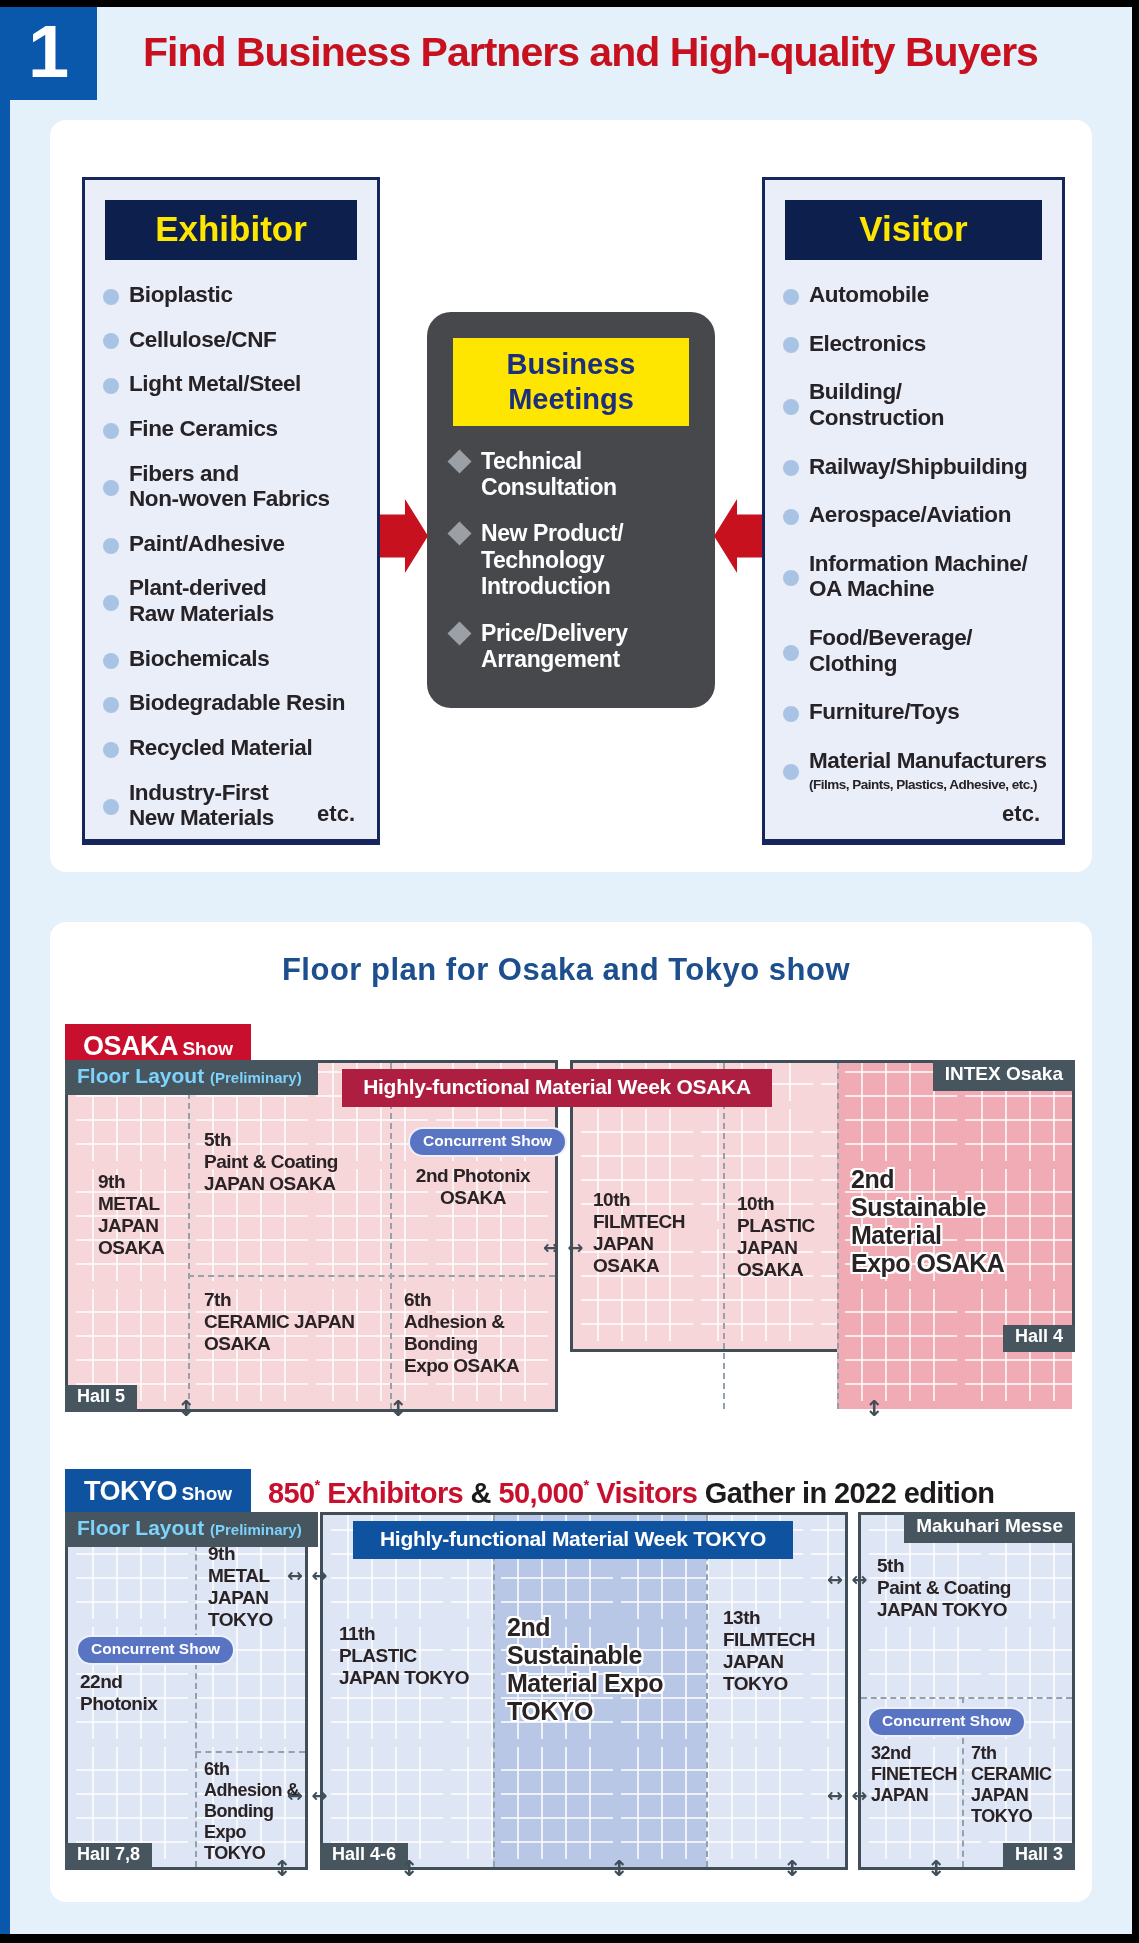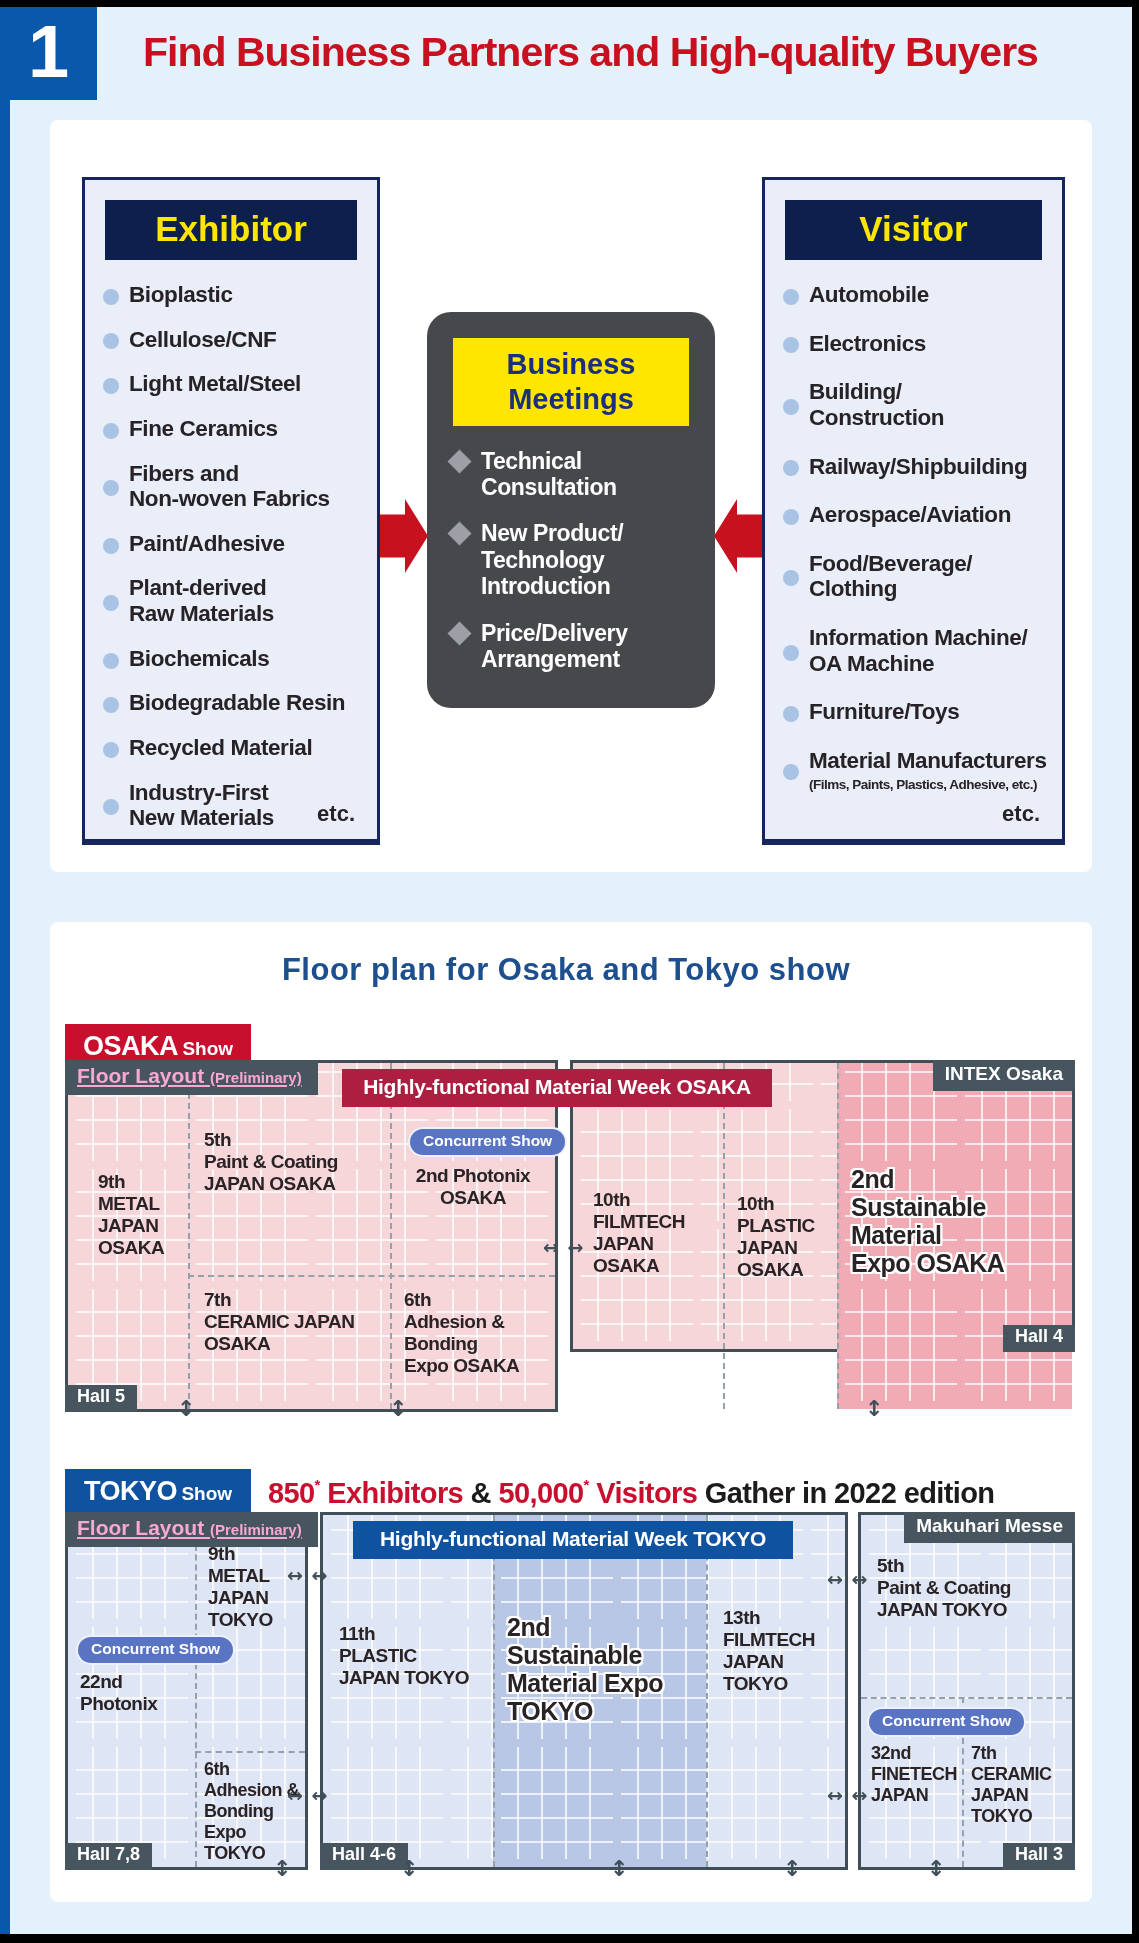--- a/index.html
+++ b/index.html
@@ -12,21 +12,21 @@
   }
   .left-bar { position:absolute; left:0; top:0; width:10px; height:100%; background:#0a58ac; }
   .num-box {
     position:absolute; left:0; top:0; width:97px; height:93px; background:#0a58ac;
     color:#fff; font-size:74px; font-weight:bold; text-align:center; line-height:90px;
   }
   .header-title {
     position:absolute; left:143px; top:22px; width:960px;
     color:#c8111e; font-size:41px; font-weight:bold; letter-spacing:-1px;
   }
-  .panel { position:absolute; background:#fff; border-radius:8px; }
+  .panel { position:absolute; background:#fff; border-radius:16px; }
   .panel-top { left:50px; top:113px; width:1042px; height:752px; }
   .panel-floor { left:50px; top:915px; width:1042px; height:980px; }
 
   
   .side-box {
     position:absolute; background:#e9eef8; border:3px solid #16255c; border-bottom-width:6px;
   }
   .exhibitor-box { left:82px; top:170px; width:298px; height:668px; }
   .visitor-box  { left:762px; top:170px; width:303px; height:668px; }
   .side-hdr {
@@ -76,22 +76,22 @@
   .bldg { position:absolute; border:3px solid #3f4e57; }
   .gridbg { background-color:var(--g);
     background-image:
       repeating-linear-gradient(90deg, var(--g) 0 8px, transparent 8px 120px),
       repeating-linear-gradient(0deg,  var(--g) 0 8px, transparent 8px 120px),
       repeating-linear-gradient(90deg, rgba(255,255,255,.75) 0 2px, transparent 2px 24px),
       repeating-linear-gradient(0deg,  rgba(255,255,255,.75) 0 2px, transparent 2px 24px); }
   .grid-pink { --g:#f7d6d9; } .grid-pink-dark { --g:#f1abb4; }
   .grid-blue { --g:#dee5f4; } .grid-blue-dark { --g:#b9c7e7; }
 
-  .flbadge { position:absolute; left:0; top:0; background:#46555e; color:#f9a8d4;
-             padding:4px 16px 7px 12px; font-size:21px; font-weight:bold; z-index:6; white-space:nowrap;text-decoration:underline;}
+  .flbadge { position:absolute; left:0; top:0; background:#46555e; color:#7dd3fc;
+             padding:4px 16px 7px 12px; font-size:21px; font-weight:bold; z-index:6; white-space:nowrap;}
   .flbadge .prelim { font-size:15px; font-weight:bold; }
   .weekbanner { position:absolute; top:9px; color:#fff; text-align:center; font-size:21px;
                 font-weight:bold; padding:6px 0 8px; z-index:6; letter-spacing:-0.3px;}
   .wb-osaka { left:277px; width:430px; background:#ad1e41; }
   .wb-tokyo { left:288px; width:440px; background:#0f52a0; }
   .venue { position:absolute; right:0; top:0; background:#46555e; color:#fff; font-size:19px;
            font-weight:bold; padding:3px 12px 6px; z-index:6; white-space:nowrap;}
   .hall { position:absolute; background:#46555e; color:#fff; font-weight:bold; font-size:18px;
           padding:1px 12px 5px; z-index:6; white-space:nowrap;}
   .vdash { position:absolute; width:0; border-left:2px dashed #93a1ab; z-index:2;}
@@ -161,24 +161,24 @@
 
     <div class="side-box visitor-box" style="left:712px; top:57px;">
       <div class="side-hdr">Visitor</div>
       <div class="side-list">
         <div class="li"><span class="dot"></span><span>Automobile</span></div>
         <div class="li"><span class="dot"></span><span>Electronics</span></div>
         <div class="li"><span class="dot"></span><span>Building/
 Construction</span></div>
         <div class="li"><span class="dot"></span><span>Railway/Shipbuilding</span></div>
         <div class="li"><span class="dot"></span><span>Aerospace/Aviation</span></div>
+        <div class="li"><span class="dot"></span><span>Information Machine/
+OA Machine</span></div>
         <div class="li"><span class="dot"></span><span>Food/Beverage/
 Clothing</span></div>
-        <div class="li"><span class="dot"></span><span>Information Machine/
-OA Machine</span></div>
         <div class="li"><span class="dot"></span><span>Furniture/Toys</span></div>
         <div class="li"><span class="dot"></span>
           <span><span>Material Manufacturers</span><span class="mfr-note">(Films, Paints,  Plastics, Adhesive, etc.)</span></span>
         </div>
       </div>
       <div class="etc">etc.</div>
     </div>
   </div>
 
   <div class="panel panel-floor"></div>

